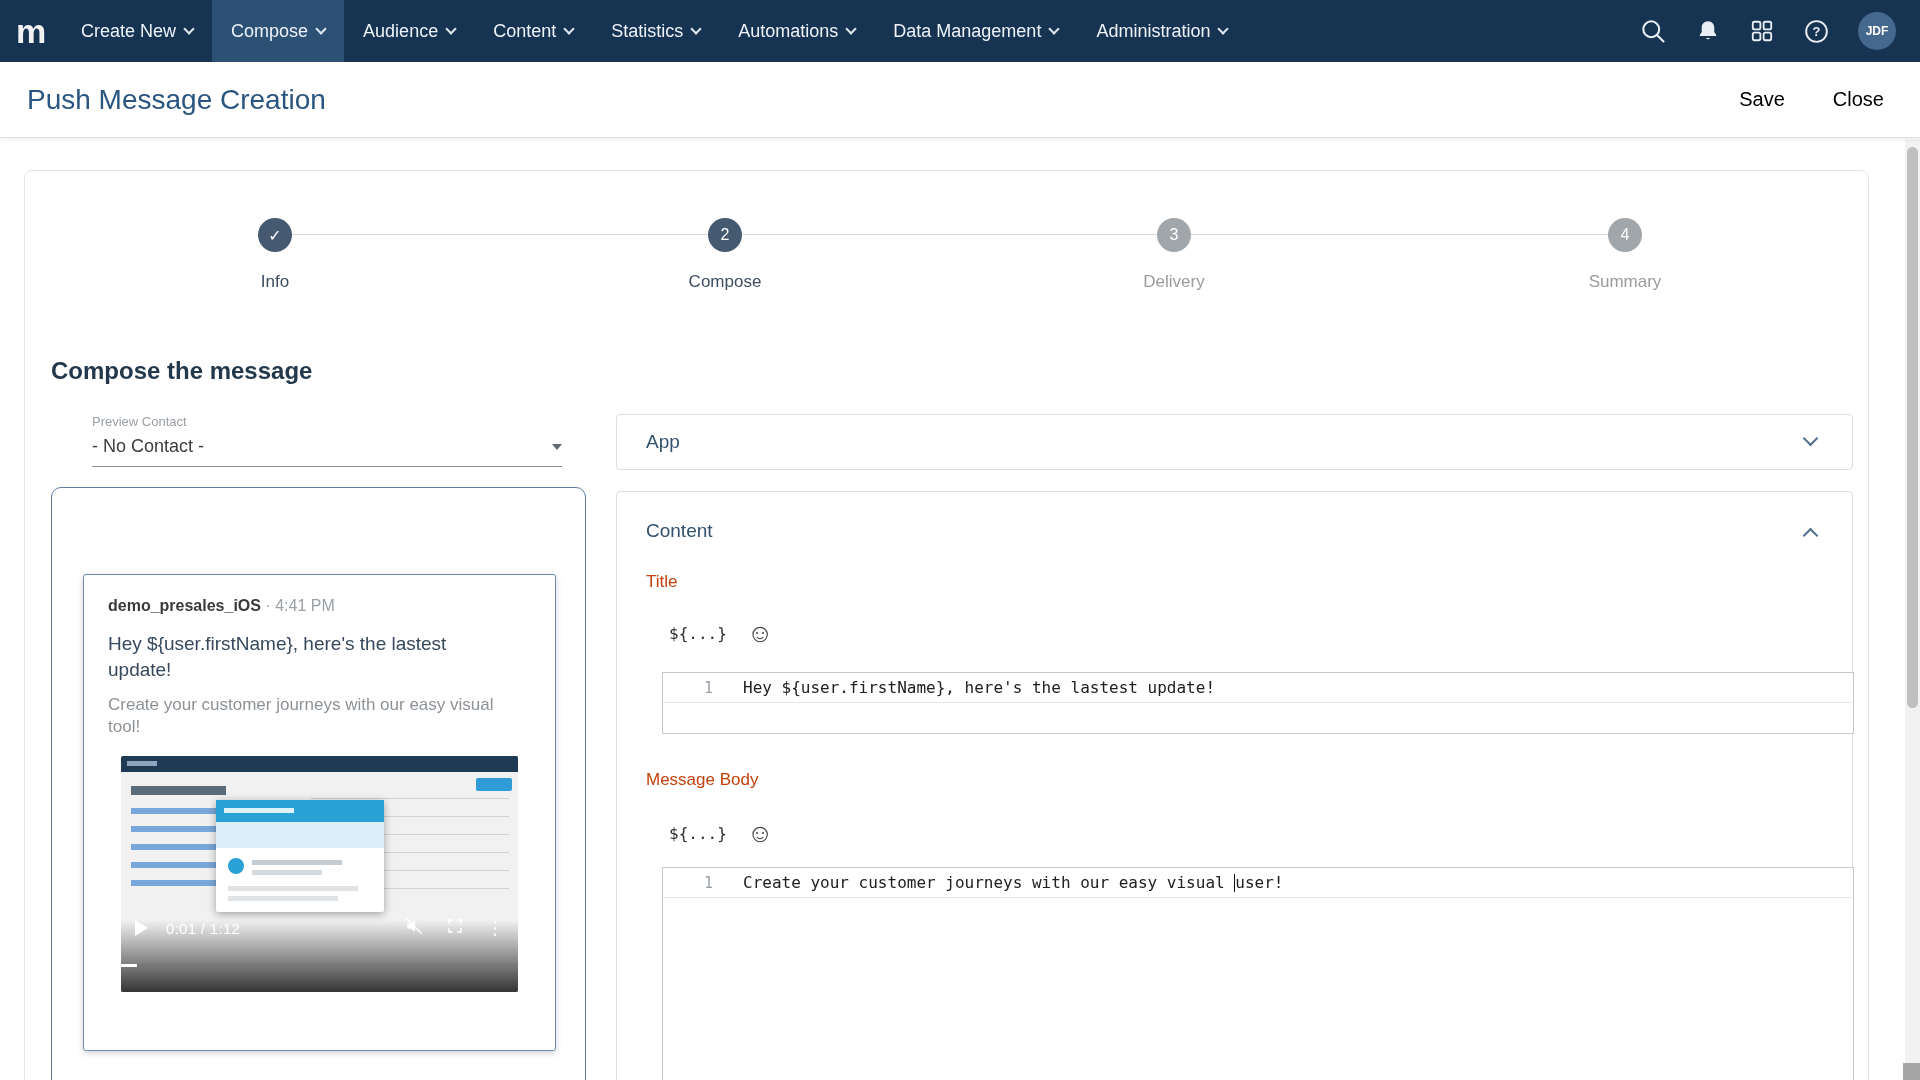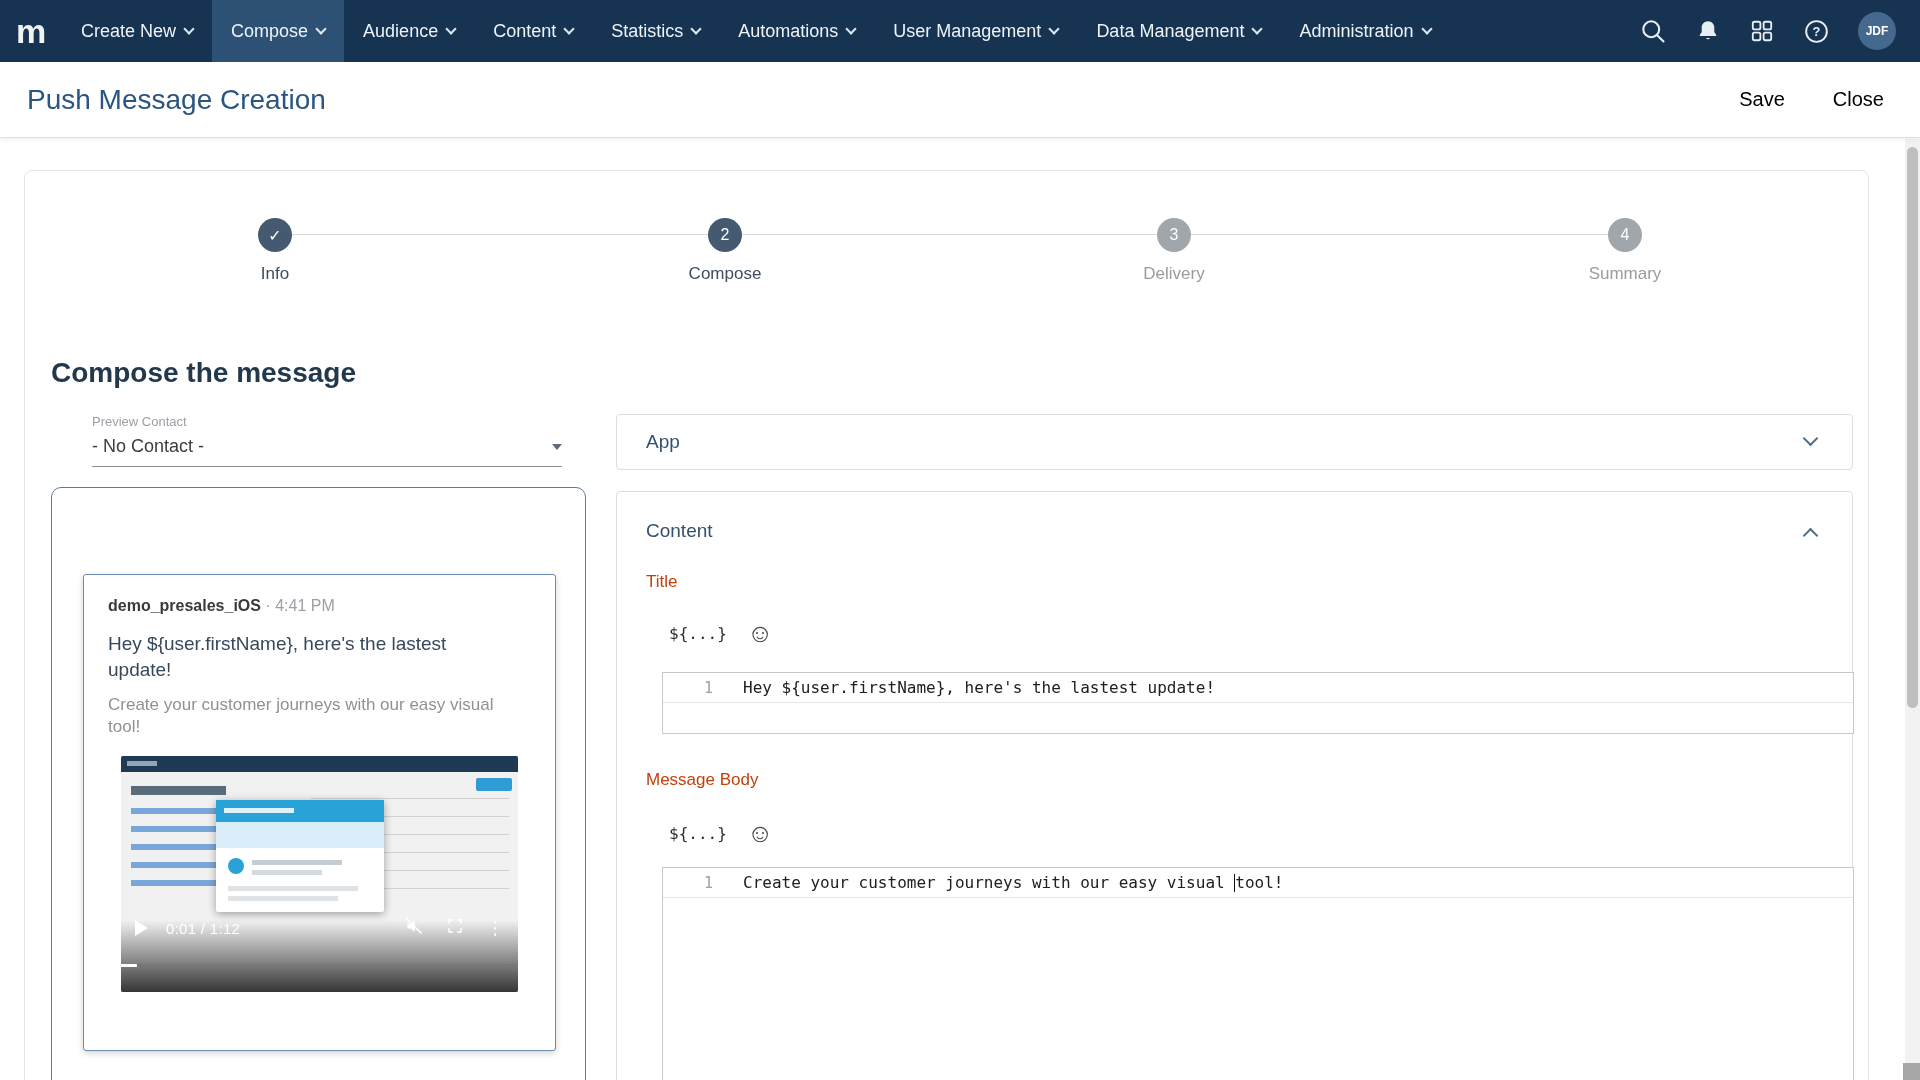--- a/index.html
+++ b/index.html
@@ -23,26 +23,26 @@
   .header-actions span { cursor:pointer; }
 
   
   .main-card { position:absolute; left:24px; top:170px; width:1845px; height:1060px; background:#fff; border:1px solid #e4e4e4; border-radius:8px; }
 
   
   .step { position:absolute; width:160px; text-align:center; }
   .step-circle { width:34px; height:34px; border-radius:50%; margin:0 auto; color:#fff; font-size:16px; display:flex; align-items:center; justify-content:center; }
   .step-circle.filled { background:#455a70; }
   .step-circle.dim { background:#a1a6ab; }
-  .step-label { margin-top:12px; font-size:17px; color:#3e4e60; }
+  .step-label { margin-top:20px; font-size:17px; color:#3e4e60; }
   .step-label.dim { color:#9b9b9b; }
   .step-line { position:absolute; top:63px; height:1px; background:#d9d9d9; }
 
   
-  .compose-heading { position:absolute; left:26px; top:186px; font-size:28px; font-weight:600; color:#24384c; }
+  .compose-heading { position:absolute; left:26px; top:186px; font-size:24px; font-weight:600; color:#24384c; }
 
   .preview-contact { position:absolute; left:67px; top:243px; width:470px; }
   .pc-label { font-size:13px; color:#9aa0a6; }
   .pc-select { margin-top:7px; display:flex; align-items:center; border-bottom:1px solid #8f8f8f; padding-bottom:9px; font-size:18px; color:#3c3c3c; cursor:pointer; }
   .pc-caret { margin-left:auto; width:0; height:0; border-left:5px solid transparent; border-right:5px solid transparent; border-top:6px solid #5f6a75; }
 
   
   .phone-frame { position:absolute; left:26px; top:316px; width:535px; height:730px; border:1px solid #5d7da0; border-radius:10px; }
   .notif-card { position:absolute; left:31px; top:86px; width:473px; height:477px; background:#fff; border:1px solid #6c8cb0; border-radius:3px; box-shadow:0 2px 6px rgba(0,0,0,0.18); padding:22px 24px; }
   .notif-header { font-size:16px; color:#9aa0a6; }
@@ -124,24 +124,20 @@
   <div class="nav-item">
       <span>Content</span>
       <span class="caret"></span>
     </div>
   <div class="nav-item">
       <span>Statistics</span>
       <span class="caret"></span>
     </div>
   <div class="nav-item">
       <span>Automations</span>
-      <span class="caret"></span>
-    </div>
-  <div class="nav-item">
-      <span>User Management</span>
       <span class="caret"></span>
     </div>
   <div class="nav-item">
       <span>Data Management</span>
       <span class="caret"></span>
     </div>
   <div class="nav-item">
       <span>Administration</span>
       <span class="caret"></span>
     </div>
@@ -320,21 +316,21 @@
     </div>
 
     <div class="field-label" style="top:278px;">Message Body</div>
     <div class="var-row" style="top:328px;">
       <span class="var-btn">${...}</span>
       <span class="emoji-btn">☺</span>
     </div>
     <div class="editor editor-body">
       <div class="ed-line1">
         <span class="ed-gutter">1</span>
-        <span class="ed-text"><span>Create your customer journeys with our easy visual </span><span class="cursor"></span><span>tool!</span></span>
+        <span class="ed-text"><span>Create your customer journeys with our easy visual </span><span class="cursor"></span><span>user!</span></span>
       </div>
     </div>
   </div>
 
 </div>
 
 <div class="scrollbar">
   <div class="scroll-thumb"></div>
 </div>
 <div class="scroll-corner"></div>

